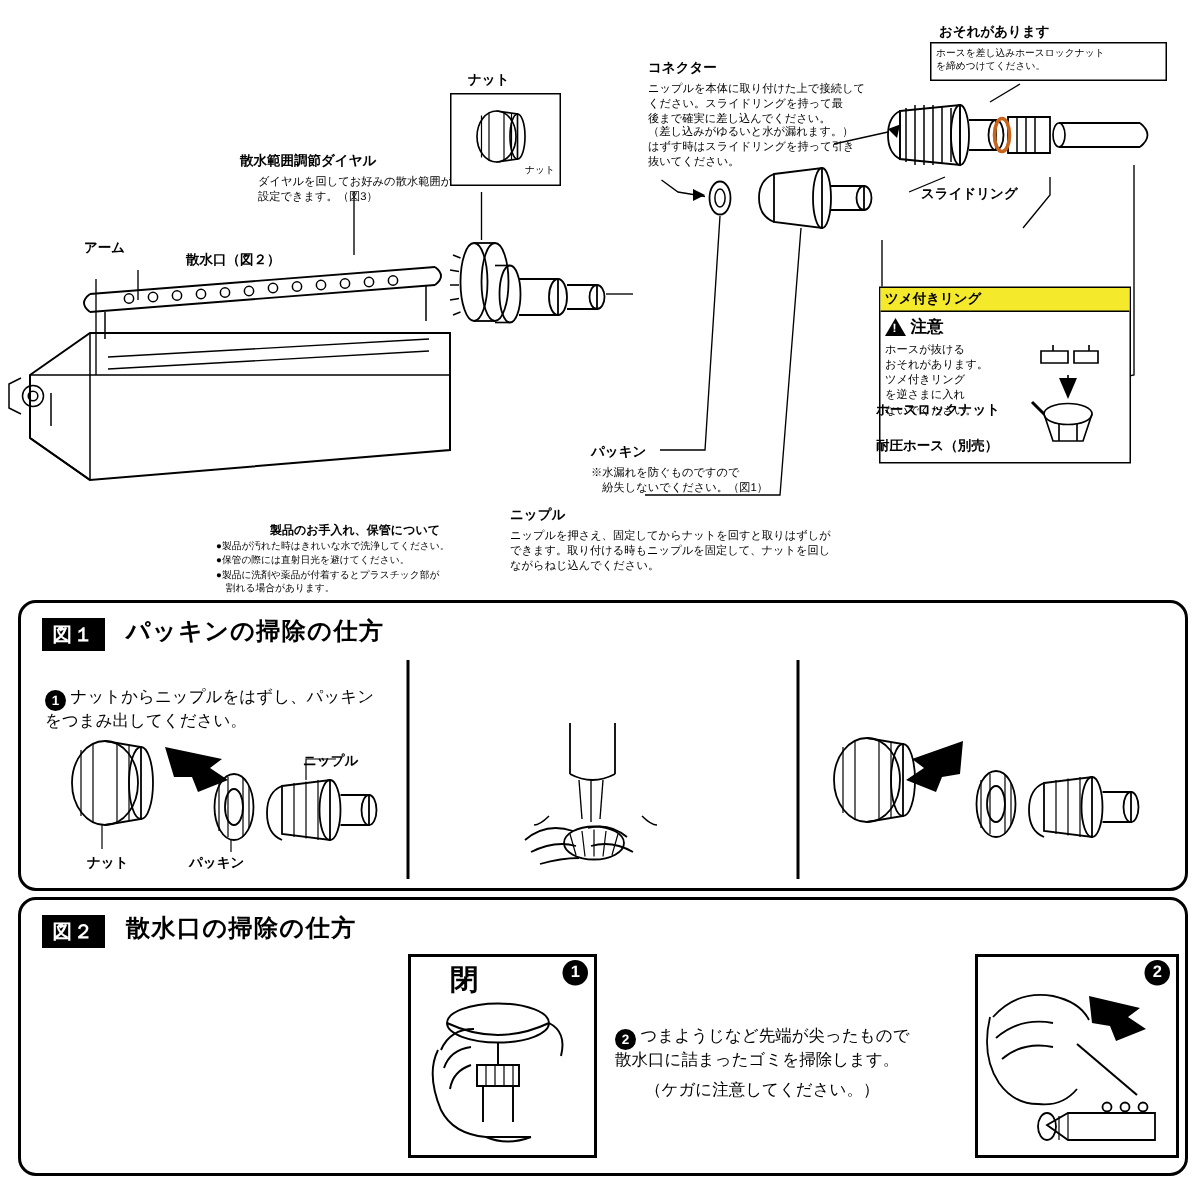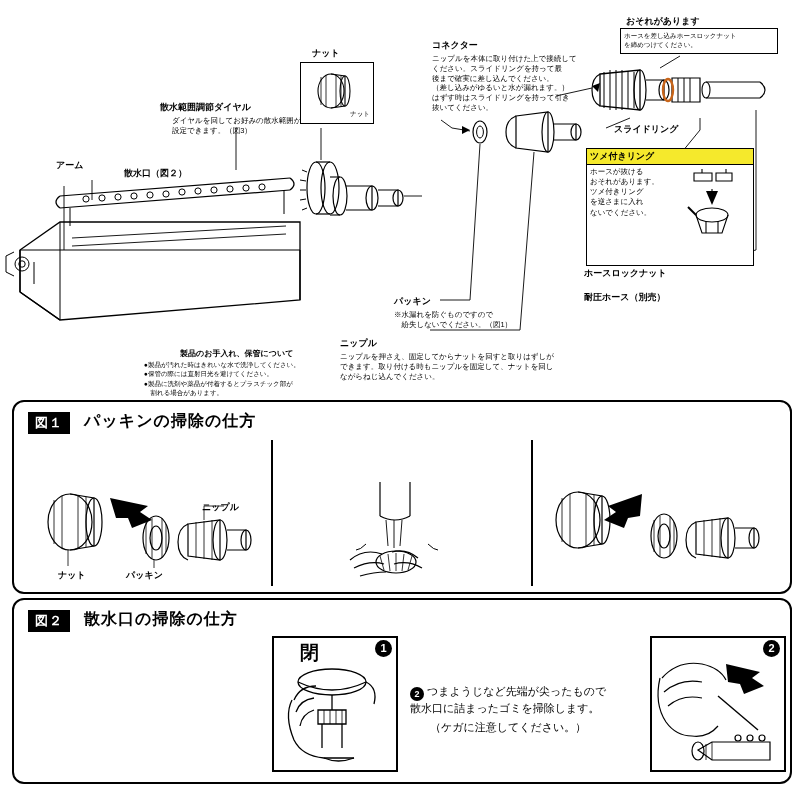--- a/index.html
+++ b/index.html
@@ -22,21 +22,21 @@
   
   #top-illustration{position:absolute;left:0;top:0;width:800px;height:396px;}
 
   
   .sv{position:absolute;left:0;top:0;}
 
   
   .box{position:absolute;border:1.6px solid #000;background:#fff;}
 
   
-  .warnbox{position:absolute;border:1.8px solid #000;background:#fff;}
+  .warnbox{position:absolute;border:1.8px solid #000;background:#fff;margin-top:43px;}
   .warnhead{background:#f5e92c;border-bottom:1.5px solid #000;font-size:9px;font-weight:bold;padding:1px 3px;}
   .warntitle{display:flex;align-items:center;gap:3px;font-size:11px;font-weight:bold;padding:2px 3px 1px 3px;}
   .tri{width:0;height:0;border-left:7px solid transparent;border-right:7px solid transparent;border-bottom:12px solid #000;position:relative;}
   .tri:after{content:"!";position:absolute;left:-2px;top:2px;color:#fff;font-size:8px;font-weight:bold;}
   .warnbody{display:flex;padding:2px 3px;}
   .warntext{font-size:7.5px;line-height:1.35;white-space:pre-line;width:92px;}
 
   
   .panel{position:absolute;border:2.5px solid #000;border-radius:12px;background:#fff;}
   .figtag{position:absolute;background:#000;color:#fff;font-size:13px;font-weight:bold;
@@ -223,20 +223,24 @@
     <div class="lbl b" style="left:626px;top:16px;">おそれがあります</div>
     <div class="box" style="left:620px;top:28px;width:156px;height:24px;border-width:1.1px;">
       <div class="micro" style="position:absolute;left:3px;top:3px;">ホースを差し込みホースロックナット
 を締めつけてください。</div>
     </div>
 
     <div class="lbl b" style="left:614px;top:124px;">スライドリング</div>
 
     <div class="warnbox" style="left:586px;top:148px;width:166px;height:116px;">
       <div class="warnhead">ツメ付きリング</div>
+      <div class="warntitle">
+        <span class="tri"></span>
+        <span>注意</span>
+      </div>
       <div class="warnbody">
         <div class="warntext">ホースが抜ける
 おそれがあります。
 ツメ付きリング
 を逆さまに入れ
 ないでください。</div>
         <svg width="60" height="74" viewBox="0 0 60 74">
           <g fill="none" stroke="#000" stroke-width="1.1">
             <path d="M12 6 L30 6 L30 14 L12 14 Z"></path>
             <path d="M34 6 L50 6 L50 14 L34 14 Z"></path>
@@ -276,20 +280,23 @@
   </div>
 
   <div class="panel" style="left:12px;top:400px;width:776px;height:190px;">
 
     <div class="figtag" style="left:14px;top:10px;">図１</div>
     <div class="figtitle" style="left:70px;top:9px;">パッキンの掃除の仕方</div>
 
     <div class="divider" style="left:257px;top:38px;width:1.6px;height:146px;"></div>
     <div class="divider" style="left:517px;top:38px;width:1.6px;height:146px;"></div>
 
+    <div class="steptext" style="left:16px;top:40px;width:228px;">
+      <span class="stepnum">1</span><span>ナットからニップルをはずし、パッキンをつまみ出してください。</span>
+    </div>
     <svg style="position:absolute;left:14px;top:82px;" width="236" height="100" viewBox="0 0 236 100">
       <g fill="none" stroke="#000" stroke-width="1.2">
 
         <ellipse cx="42" cy="38" rx="22" ry="28"></ellipse>
         <path d="M42 10 L66 14 L66 62 L42 66"></path>
         <ellipse cx="66" cy="38" rx="8" ry="24"></ellipse>
         <g stroke-width="0.8">
           <path d="M26 16 L26 60"></path>
             <path d="M34 12 L34 64"></path>
             <path d="M50 11 L50 65"></path>

